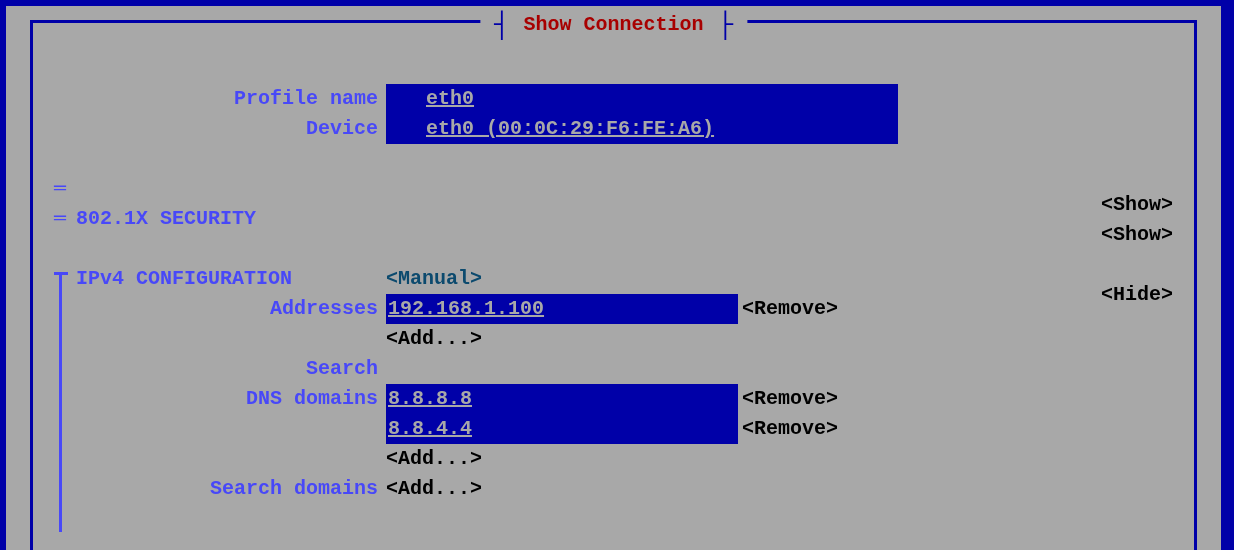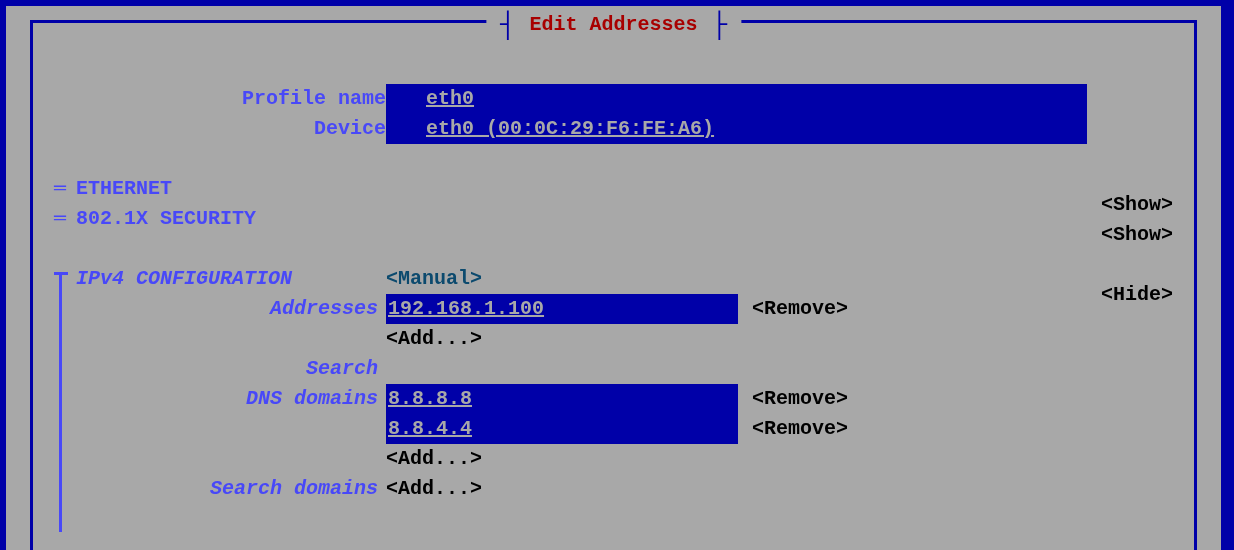--- a/index.html
+++ b/index.html
@@ -57,28 +57,29 @@
   .row {
     display: flex;
     height: 30px;
     line-height: 30px;
     white-space: pre;
   }
   .lbl {
     width: 332px;
     text-align: right;
     color: #4848f8;
+    padding-right: 8px;
   }
   .field {
     background: #0000a8;
     color: #a8a8a8;
     padding: 0 2px;
     overflow: hidden;
   }
-  .field-wide { width: 701px; padding-left: 40px; }
+  .field-wide { width: 512px; padding-left: 40px; }
   .field-med { width: 352px; }
   .underline {
     text-decoration: underline;
     display:inline-block;
     width:100%;
   }
   .gap-row { height: 30px; }
   .sect-row {
     display: flex;
     height: 30px;
@@ -109,55 +110,53 @@
     position:absolute;
     left:5px; top:8px;
     width:3px; height: 260px;
     background:#4848f8;
   }
   .ipv4-label {
     width: 310px;
     text-align: right;
     color: #4848f8;
     padding-right: 8px;
-    font-style: italic;
   }
   .ipv4-label-blank { width: 310px; }
   .ipv4-mode { color: #0c4a6e; flex: 0 0 auto; }
   .ipv4-spacer { flex:1; }
-  .action { color: #000; padding-left: 14px; }
+  .action { color: #000; padding-left: 4px; }
   .grey-action { color: #000; padding-left: 0;}
 </style>
 </head>
 <body>
 
 <div class="outer">
   <div class="dialog-border"></div>
   <div class="title-gap">
     <span class="title-bracket">┤</span>
-    <span>Edit Addresses</span>
+    <span>Show Connection</span>
     <span class="title-bracket">├</span>
   </div>
 
   <div class="content">
 
     <div class="row">
       <div class="lbl">Profile name</div>
       <div class="field field-wide"><span class="underline">eth0</span></div>
     </div>
     <div class="row">
       <div class="lbl">Device</div>
       <div class="field field-wide"><span class="underline">eth0 (00:0C:29:F6:FE:A6)</span></div>
     </div>
 
     <div class="gap-row"></div>
 
     <div class="sect-row">
       <div class="sect-prefix">═</div>
-      <div class="sect-label">ETHERNET</div>
       <div class="sect-spacer"></div>
       <div class="toggle">&lt;Show&gt;</div>
     </div>
     <div class="sect-row">
       <div class="sect-prefix">═</div>
       <div class="sect-label">802.1X SECURITY</div>
       <div class="sect-spacer"></div>
       <div class="toggle">&lt;Show&gt;</div>
     </div>
 

